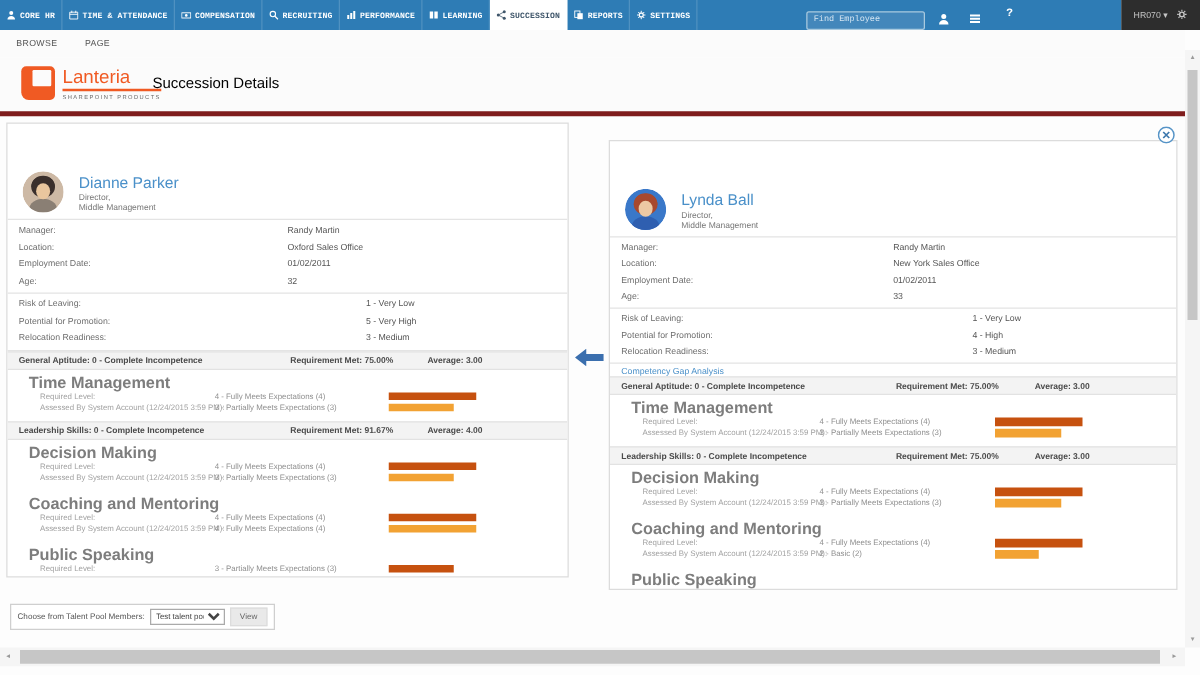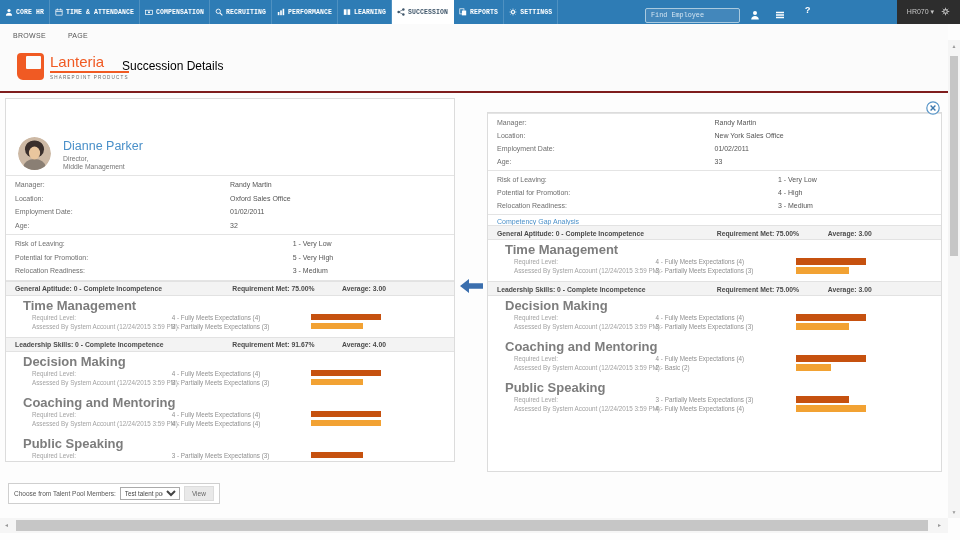--- a/index.html
+++ b/index.html
@@ -29,21 +29,21 @@
   .suite-q { font-size:9px; font-weight:700; top:6px; }
 
   
   .ribbon { position:absolute; top:24px; left:0; width:948px; height:22px;
             background:#fbfbfb; display:flex; align-items:center; gap:22px;
             padding-left:13px; font-size:7px; color:#555; letter-spacing:.3px; }
   .ribbon span { cursor:pointer; }
 
   
   .pagehead { position:absolute; top:46px; left:0; width:948px; height:47px;
-              background:#fbfbfb; border-bottom:2px solid #7f1d1d; }
+              background:#fbfbfb; border-bottom:4px solid #7f1d1d; }
   .logo { position:absolute; left:17px; top:7px; display:flex; }
   .logo-mark { width:27px; height:27px; background:var(--logo,#f05a23);
                border-radius:4px 4px 4px 6px; position:relative; }
   .logo-mark::after { content:''; position:absolute; right:3px; top:3px;
                width:15px; height:13px; background:#fbfbfb; border-radius:1px; }
   .logo-text { margin-left:6px; }
   .logo-name { font-size:15px; line-height:17px; color:var(--logo,#f05a23);
                border-bottom:2px solid var(--logo,#f05a23); padding-bottom:1px; }
   .logo-sub { font-size:4.6px; color:#6b6b6b; letter-spacing:1.15px; margin-top:2px; }
   .page-title { position:absolute; left:122px; top:13px; font-size:12px; color:#000000; }
@@ -318,20 +318,33 @@
             <div class="bar" style="width: 52.5px; background: rgb(198, 81, 15);"></div>
           </div>
           <div class="crow">
             <span class="rl">Assessed By System Account (12/24/2015 3:59 PM):</span>
             <span class="ml">5 - Exceeds Expectations (5)</span>
             <div class="bar" style="width: 87.5px; background: rgb(242, 162, 51);"></div>
           </div>
         </div>
       </div>
       <div class="card card1">
+        <div class="card-head">
+          <div class="avatar"><svg width="33" height="33" viewBox="0 0 33 33">
+              <circle cx="16.5" cy="16.5" r="16.5" fill="#3a78c9"></circle>
+              <ellipse cx="16.5" cy="30" rx="11" ry="8" fill="#2f5fb0"></ellipse>
+              <ellipse cx="16.5" cy="12.5" rx="9.5" ry="8.5" fill="#a8492e"></ellipse>
+              <ellipse cx="16.5" cy="16" rx="5.6" ry="6.4" fill="#edc9a4"></ellipse>
+              <path d="M7 13c0-6 4-9.5 9.5-9.5S26 7 26 13c-2-3-5-4.5-9.5-4.5S9 10 7 13z" fill="#a8492e"></path>
+            </svg></div>
+          <div>
+            <div class="emp-name">Lynda Ball</div>
+            <div class="emp-title">Director,<br>Middle Management</div>
+          </div>
+        </div>
         <div class="iblock info">
           <div class="irow">
             <span class="lbl">Manager:</span>
             <span class="val">Randy Martin</span>
           </div>
           <div class="irow">
             <span class="lbl">Location:</span>
             <span class="val">New York Sales Office</span>
           </div>
           <div class="irow">

